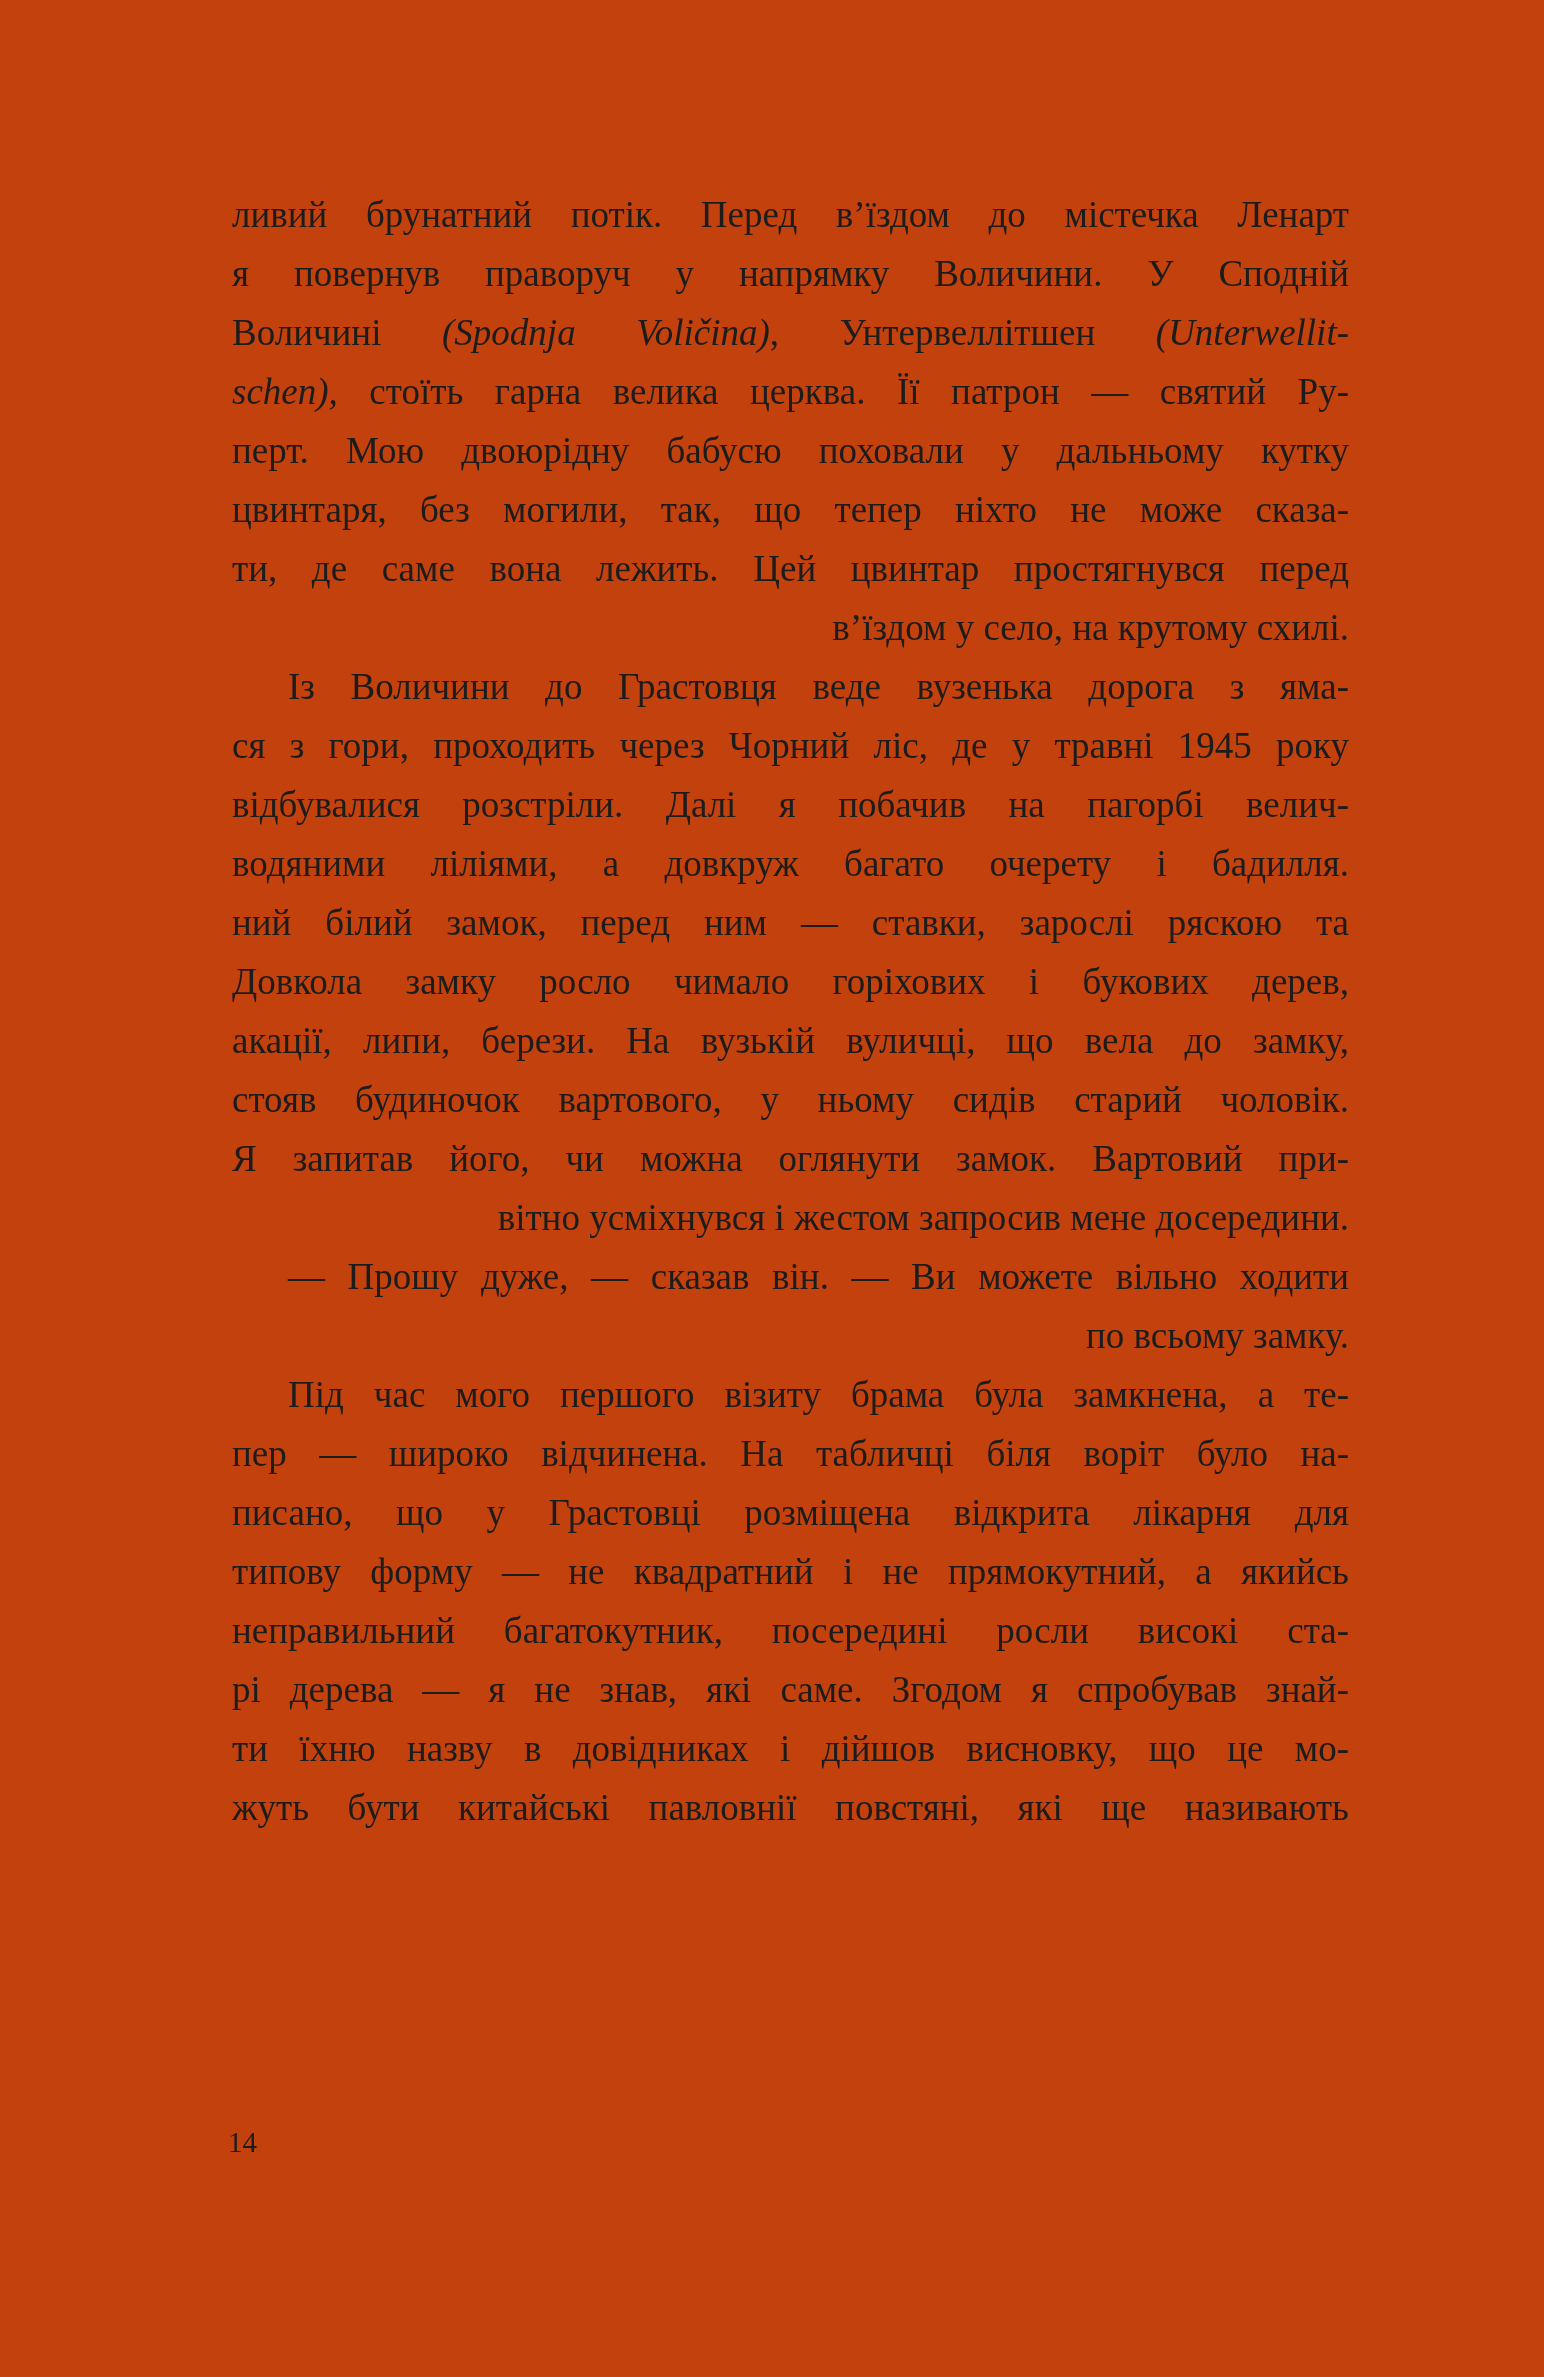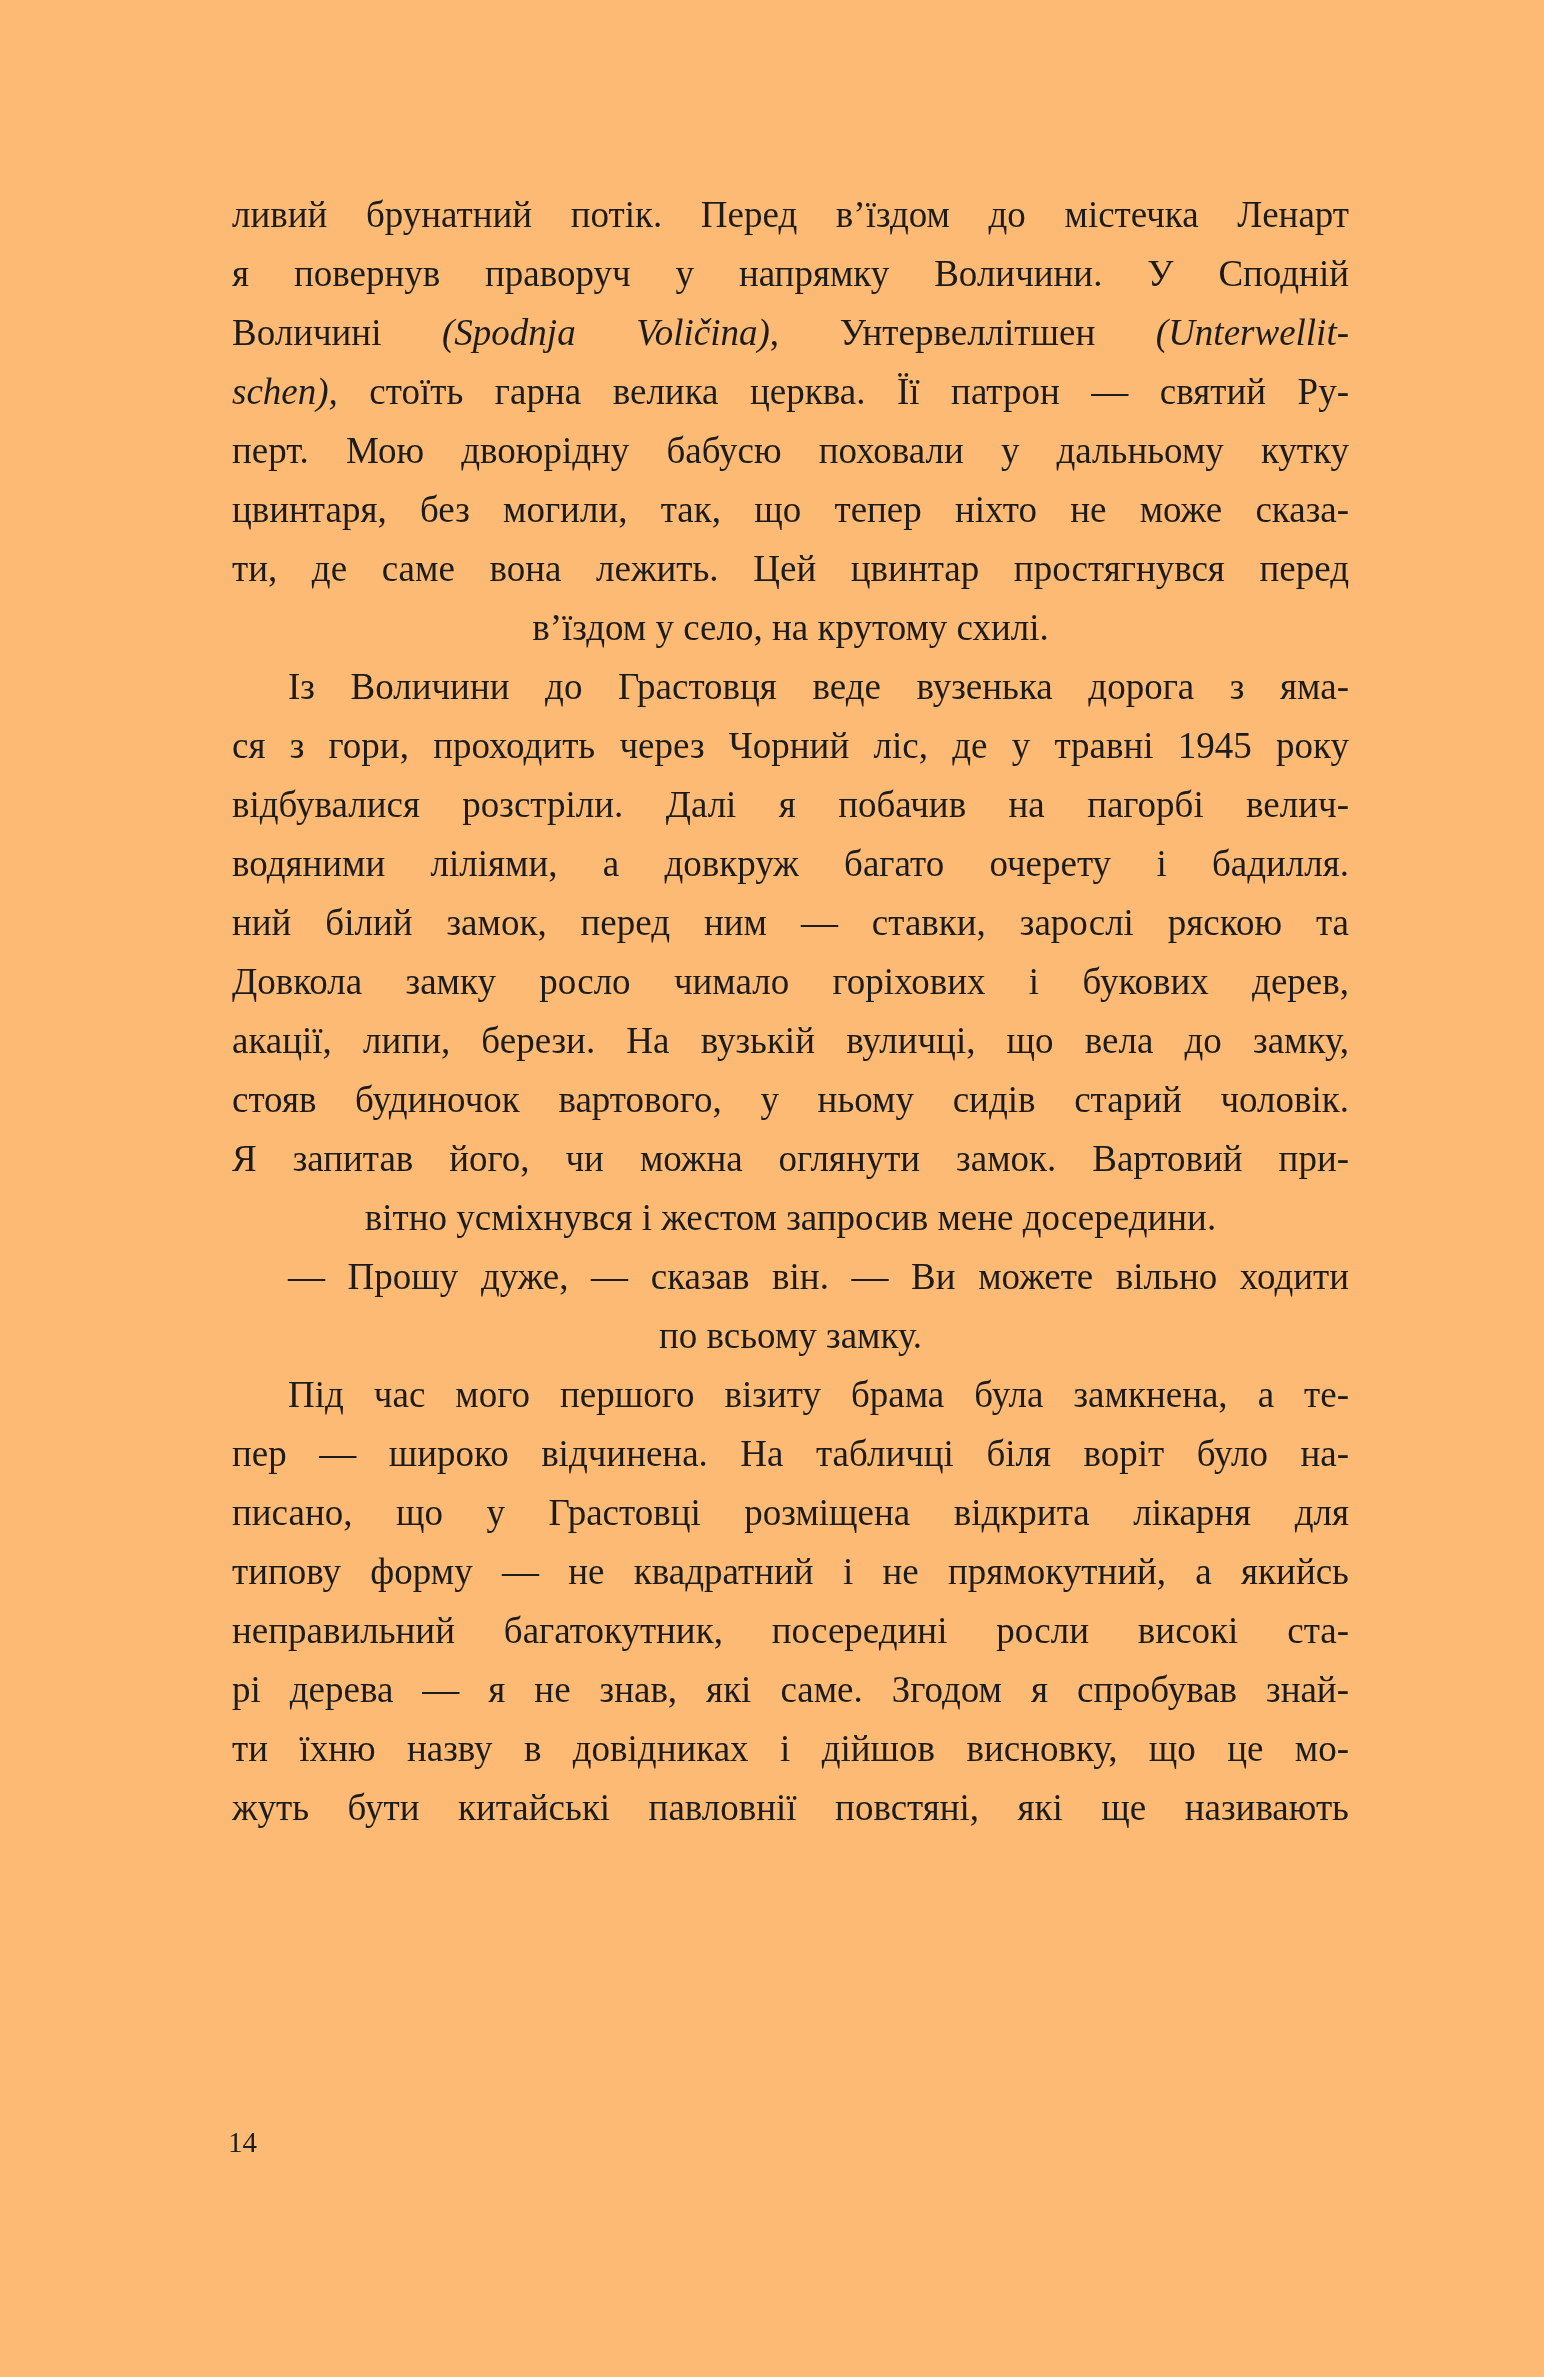--- a/index.html
+++ b/index.html
@@ -5,38 +5,38 @@
   * { margin: 0; padding: 0; box-sizing: border-box; }
   html, body {
     width: 1545px;
     height: 2377px;
     background: #ffffff;
   }
   .book-page {
     position: relative;
     width: 1545px;
     height: 2377px;
-    background: #fdba74;
+    background: #c2410c;
     font-family: "Liberation Serif", serif;
     color: #1c1c1c;
     overflow: hidden;
   }
   .text-block {
     position: absolute;
     left: 232px;
     top: 185px;
     width: 1117px;
     font-size: 37px;
     line-height: 59px;
   }
   .paragraph { }
   .line {
     height: 59px;
     overflow: hidden;
-    text-align: center;
+    text-align: right;
   }
   .line.just {
     text-align: justify;
     text-align-last: justify;
   }
   .line.indent {
     text-indent: 56px;
   }
   .line .it {
     font-style: italic;

